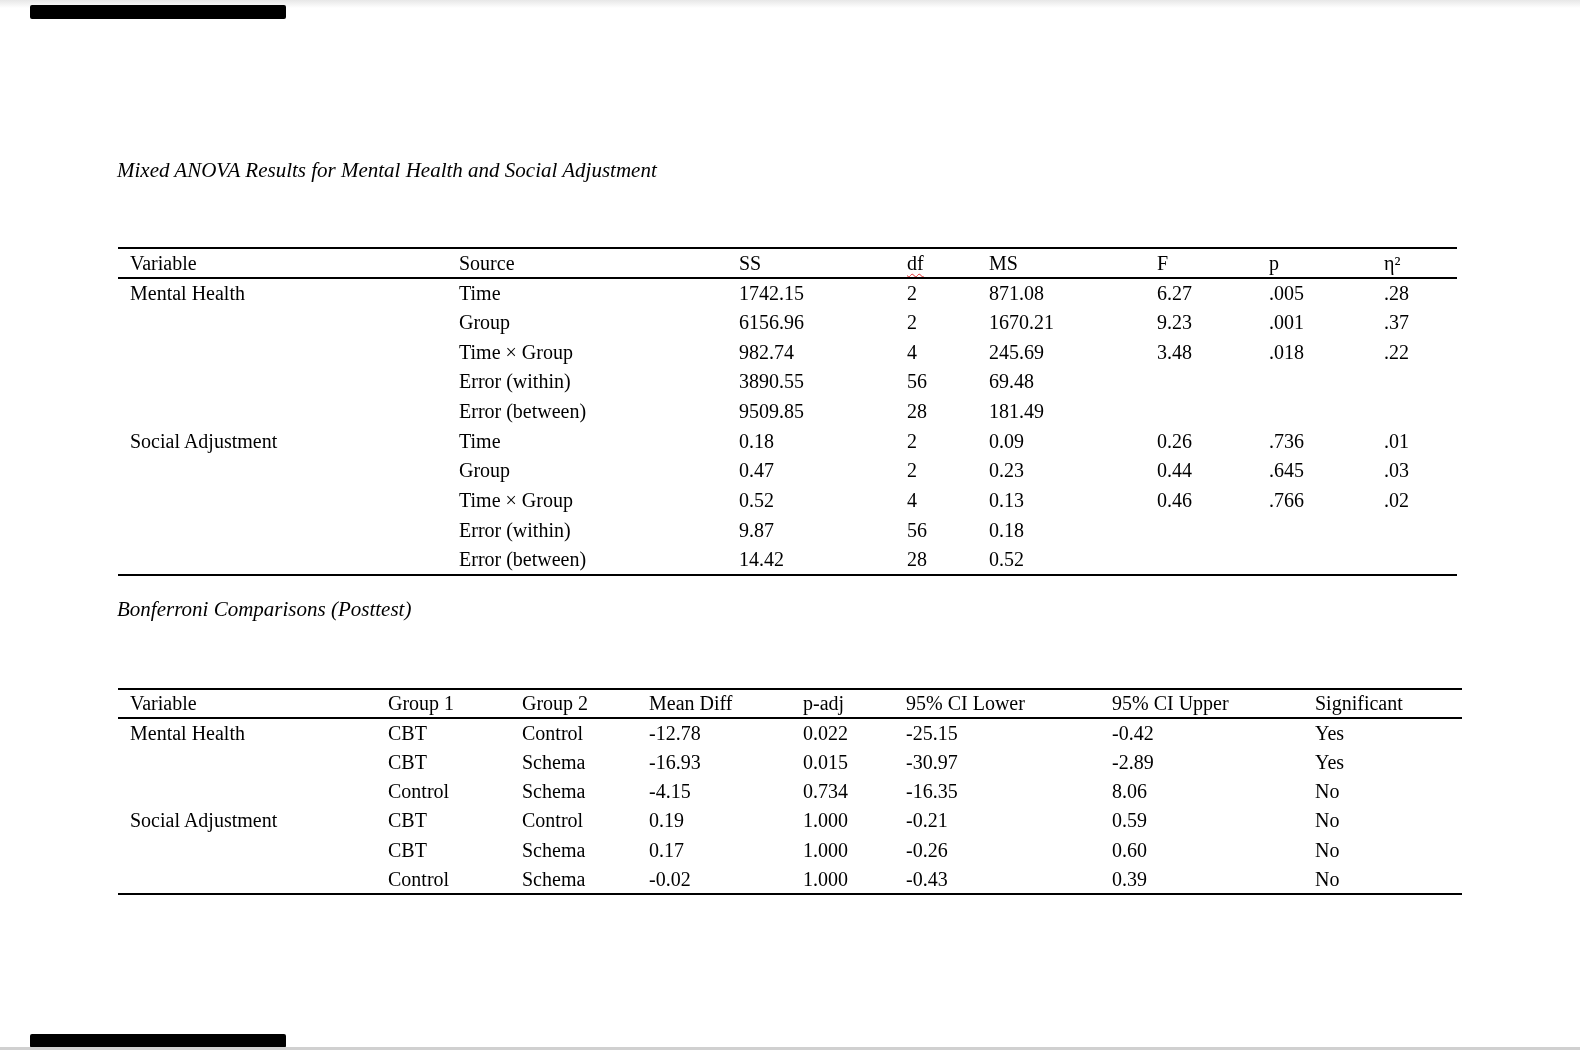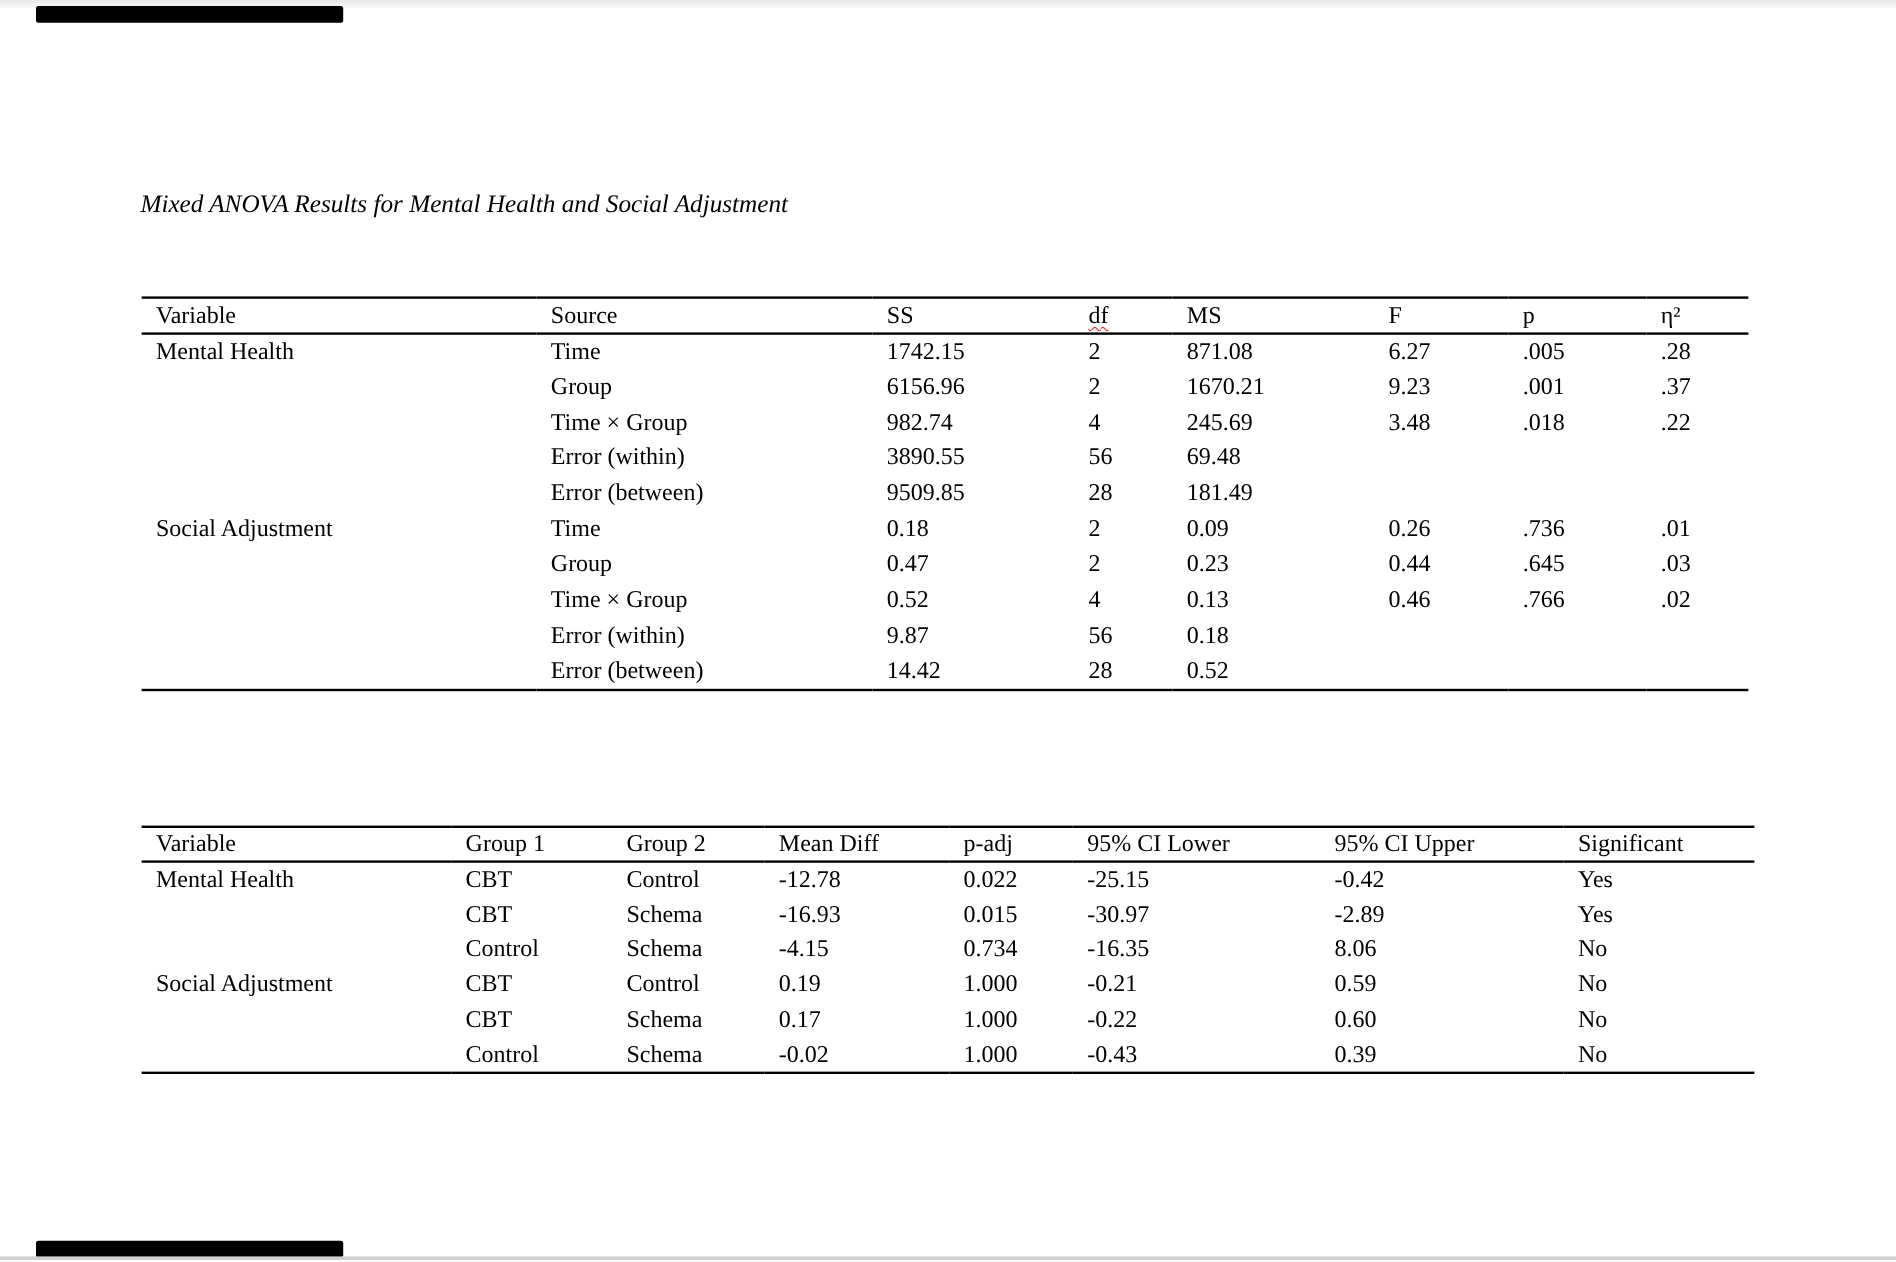--- a/index.html
+++ b/index.html
@@ -208,20 +208,21 @@
           <td>14.42</td>
           <td>28</td>
           <td>0.52</td>
           <td></td>
           <td></td>
           <td></td>
         </tr>
       </tbody>
   </table>
 
+  <div id="bonf-title" class="table-title">Bonferroni Comparisons (Posttest)</div>
 
   <table id="bonferroni-table" class="apa">
     <colgroup>
       <col style="width:258px">
         <col style="width:134px">
         <col style="width:127px">
       <col style="width:154px">
         <col style="width:103px">
         <col style="width:206px">
       <col style="width:203px">
@@ -279,21 +280,21 @@
           <td>-0.21</td>
           <td>0.59</td>
           <td>No</td>
         </tr>
         <tr>
           <td></td>
           <td>CBT</td>
           <td>Schema</td>
           <td>0.17</td>
           <td>1.000</td>
-          <td>-0.22</td>
+          <td>-0.26</td>
           <td>0.60</td>
           <td>No</td>
         </tr>
         <tr>
           <td></td>
           <td>Control</td>
           <td>Schema</td>
           <td>-0.02</td>
           <td>1.000</td>
           <td>-0.43</td>

